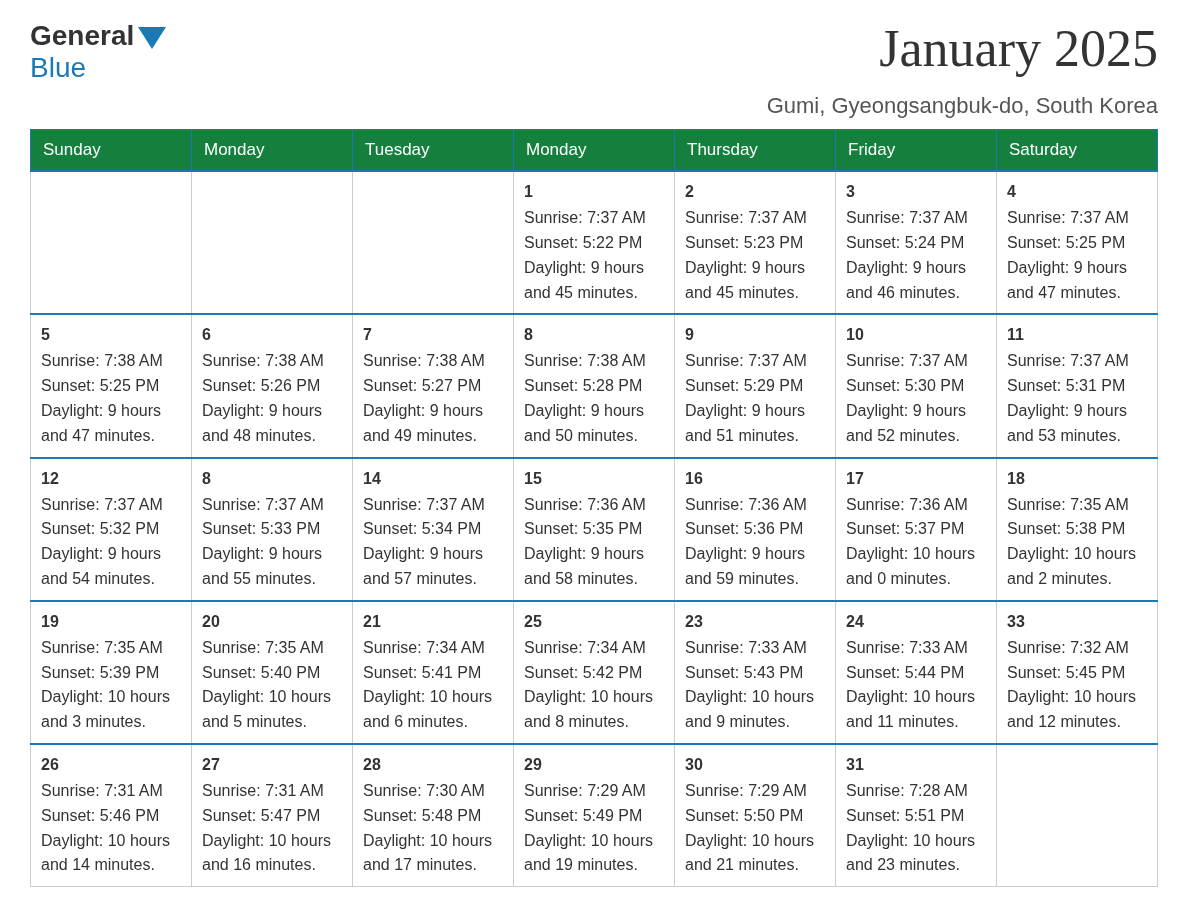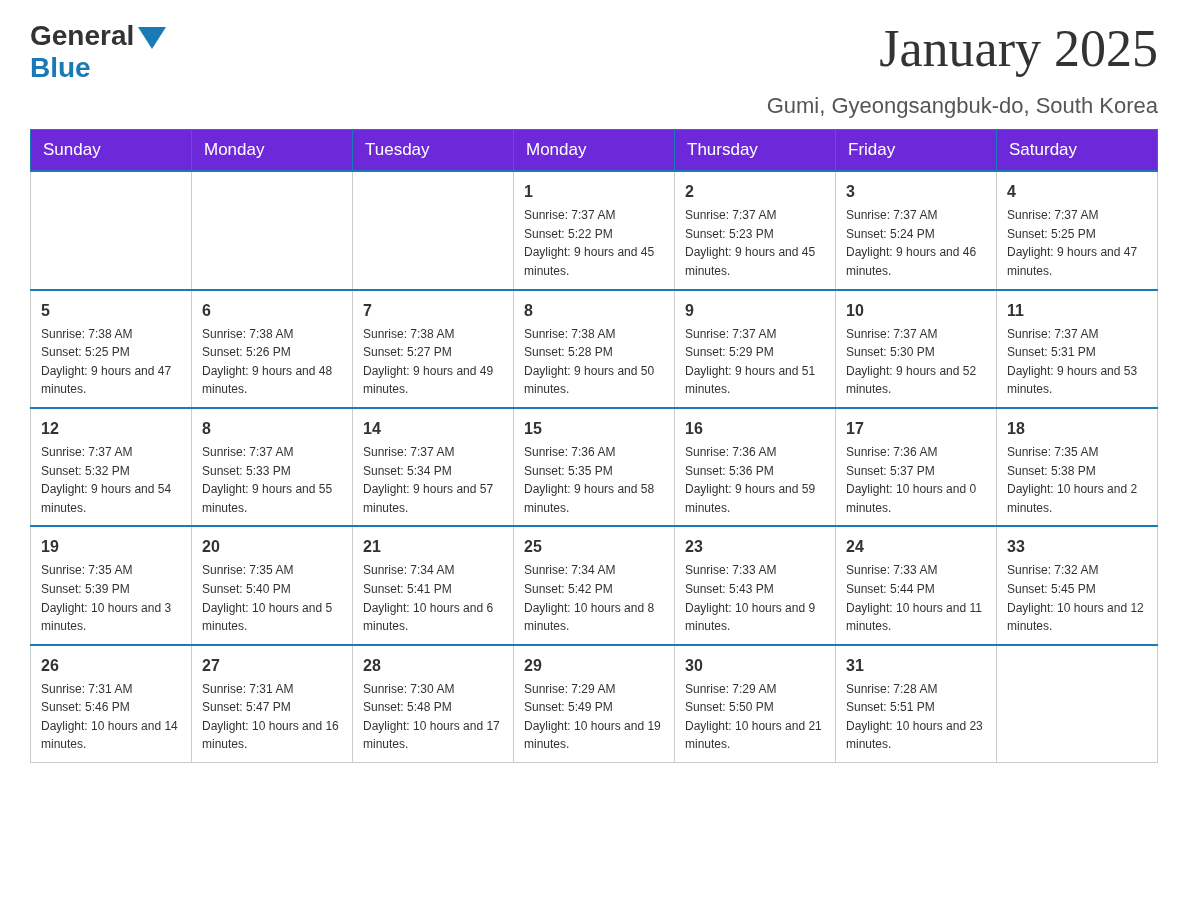--- a/index.html
+++ b/index.html
@@ -35,21 +35,21 @@
       width: 0;
       height: 0;
       border-left: 14px solid transparent;
       border-right: 14px solid transparent;
       border-top: 22px solid #1a7ab5;
       margin-left: 4px;
       margin-top: 4px;
     }
     .logo-blue {
       font-size: 28px;
-      font-weight: bold;
+      font-weight: normal;
       color: #1a7ab5;
     }
     .title-area {
       text-align: right;
     }
     .month-title {
       font-size: 52px;
       font-weight: normal;
       color: #333;
       line-height: 1.1;
@@ -59,21 +59,21 @@
       font-size: 22px;
       color: #555;
       margin-top: 16px;
     }
     .calendar {
       width: 100%;
       border-collapse: collapse;
       margin-top: 10px;
     }
     .calendar thead tr th {
-      background-color: #6d28d9;
+      background-color: #15803d;
       color: #fff;
       font-size: 17px;
       font-weight: normal;
       padding: 10px 12px;
       text-align: left;
       border: 1px solid #1a7ab5;
     }
     .calendar tbody tr td {
       vertical-align: top;
       border: 1px solid #ccc;
@@ -85,21 +85,21 @@
     }
     .calendar tbody tr td .day-num {
       font-size: 16px;
       font-weight: bold;
       color: #333;
       display: block;
       margin-bottom: 2px;
     }
     .calendar tbody tr td .day-info {
       color: #333;
-      font-size: 12px;
+      font-size: 16px;
       line-height: 1.55;
     }
     .calendar tbody tr td.empty {
       background: #fff;
     }
     .calendar tbody tr {
       border-top: 2px solid #1a7ab5;
     }
   </style>
 </head>

